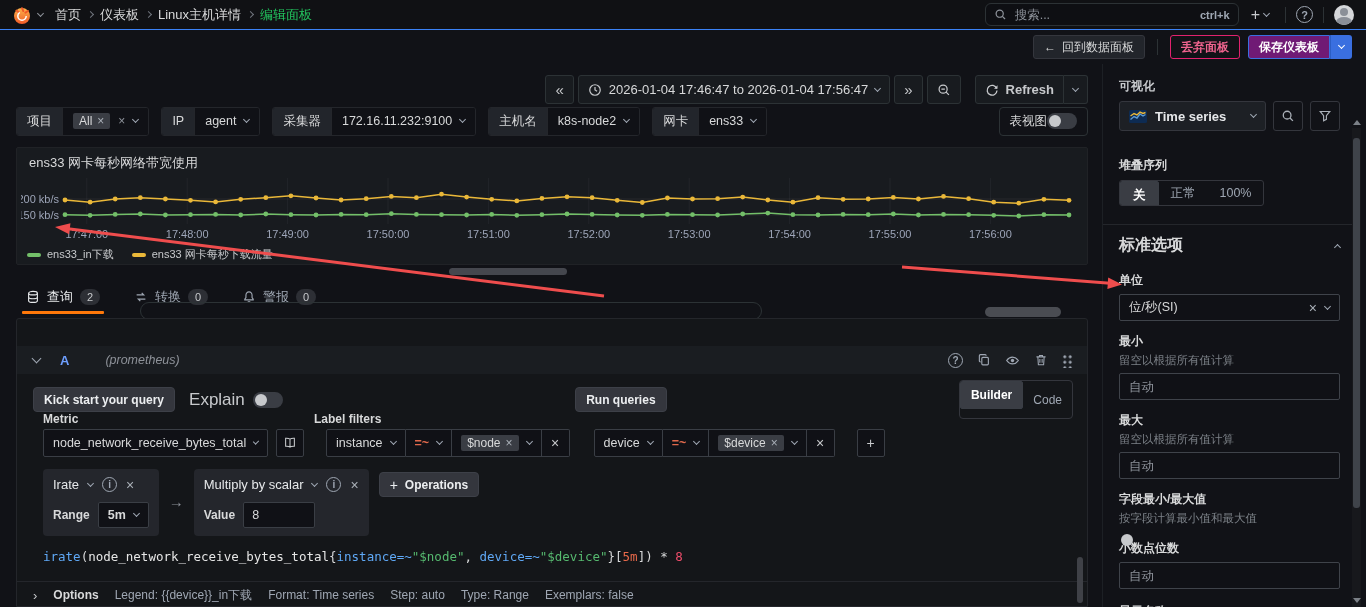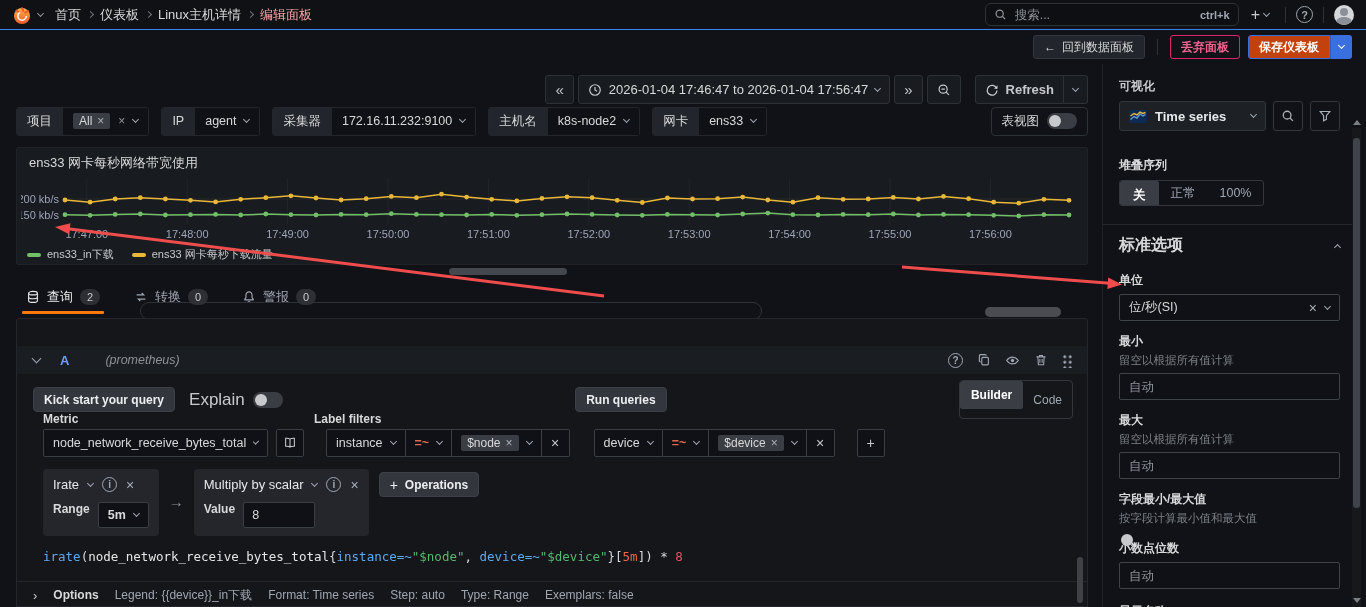--- a/index.html
+++ b/index.html
@@ -8,55 +8,55 @@
     font-family:"Liberation Sans","DejaVu Sans",sans-serif;color:#d8d9da;font-size:13px;}
   .abs{position:absolute;}
   .row{display:flex;align-items:center;}
   .chev{display:inline-block;width:7px;height:7px;border-right:1.5px solid currentColor;border-bottom:1.5px solid currentColor;transform:rotate(45deg);margin-top:-3px;}
   .chev.up{transform:rotate(-135deg);margin-top:3px;}
   .chev.sm{width:5px;height:5px;}
   svg.ic{display:block;}
   
   .topnav{left:0;top:0;width:1366px;height:30px;background:#101114;border-bottom:1px solid #3b82f6;display:flex;align-items:center;padding:0 12px;gap:6px;}
   .crumb{color:#d8d9da;font-weight:500;font-size:13px;cursor:pointer;}
-  .crumb.current{color:#fca5a5;font-weight:400;}
+  .crumb.current{color:#22c55e;font-weight:400;}
   .crumb-sep{width:5px;height:5px;border-right:1.4px solid #6f757d;border-bottom:1.4px solid #6f757d;transform:rotate(-45deg);margin:0 5px;}
   .searchbox{margin-left:auto;width:254px;height:23px;border:1px solid #2c3235;border-radius:6px;background:#0e0f13;display:flex;align-items:center;padding:0 8px;gap:6px;color:#8e939b;}
   .searchbox input{flex:1;background:transparent;border:0;outline:0;color:#c7c9cc;font-size:12.5px;font-family:inherit;}
   .searchbox input::placeholder{color:#8e939b;}
   .kbd{font-size:11px;color:#9fa7b3;font-weight:700;}
   .navbtn{display:flex;align-items:center;gap:4px;color:#c7c9cc;padding:0 6px;cursor:pointer;}
   .vline{width:1px;height:16px;background:#2c3235;margin:0 4px;}
   .qmark{width:17px;height:17px;border:1.4px solid #9fa7b3;border-radius:50%;color:#9fa7b3;font-size:11px;font-weight:700;display:flex;align-items:center;justify-content:center;}
   .avatar{width:20px;height:20px;border-radius:50%;background:#d5d7da;position:relative;overflow:hidden;}
   .avatar:before{content:"";position:absolute;left:6px;top:3px;width:8px;height:8px;border-radius:50%;background:#8a8f98;}
   .avatar:after{content:"";position:absolute;left:2px;top:12px;width:16px;height:10px;border-radius:50%;background:#8a8f98;}
   
   .toolbar{left:0;top:30px;width:1366px;height:34px;display:flex;align-items:center;justify-content:flex-end;padding-right:14px;gap:8px;}
   .btn{height:24px;display:inline-flex;align-items:center;gap:6px;padding:0 10px;border-radius:3px;font-size:12px;font-weight:500;cursor:pointer;white-space:nowrap;}
   .btn-back{background:#22252b;border:1px solid #34363d;color:#d8d9da;}
   .btn-danger{background:transparent;border:1px solid #e0226e;color:#f0648f;font-weight:600;}
-  .btn-save{background:#c2410c;border:1px solid #3a6fe0;color:#fff;font-weight:600;border-radius:3px 0 0 3px;font-family:Liberation Serif, serif;}
+  .btn-save{background:#701a75;border:1px solid #3a6fe0;color:#fff;font-weight:600;border-radius:3px 0 0 3px;font-family:Liberation Serif, serif;}
   .btn-save-caret{background:#3a6fe0;height:24px;width:22px;display:flex;align-items:center;justify-content:center;color:#fff;border-radius:0 3px 3px 0;border-left:1px solid #2c5ec4;cursor:pointer;}
   
   .timerow{left:0;top:75px;width:1088px;display:flex;justify-content:flex-end;align-items:center;gap:4px;height:29px;}
   .tbtn{height:29px;background:#181b1f;border:1px solid #2c3235;border-radius:3px;display:inline-flex;align-items:center;justify-content:center;padding:0 9px;color:#c7c9cc;font-size:13px;gap:7px;cursor:pointer;}
   .tbtn b{font-weight:500;color:#d8d9da;}
   .guill{font-size:15px;color:#c7c9cc;line-height:1;}
   .refresh-main{border-radius:3px 0 0 3px;font-weight:600;}
   .refresh-caret{border-radius:0 3px 3px 0;border-left:0;width:24px;padding:0;height:29px;}
   
   .filterrow{left:16px;top:106px;width:1072px;height:30px;display:flex;align-items:center;gap:12px;}
   .fpair{display:flex;height:29px;border-radius:3px;overflow:hidden;border:1px solid #24262b;}
   .flabel{background:#22252b;color:#d8d9da;display:flex;align-items:center;padding:0 10px;font-size:12.5px;}
   .fvalue{background:#101116;border-left:1px solid #24262b;display:flex;align-items:center;gap:8px;padding:0 10px;color:#d8d9da;font-size:12.5px;cursor:pointer;}
   .chip{background:#3a3d44;border-radius:2px;padding:1px 6px;display:inline-flex;align-items:center;gap:5px;font-size:12px;}
   .xmini{color:#aab0b8;font-size:12px;line-height:1;cursor:pointer;}
   .dim{color:#8e939b;}
-  .tableview{margin-left:auto;height:29px;border:1px solid #2c3235;border-radius:4px;display:flex;align-items:center;gap:8px;padding:0 10px;color:#d8d9da;font-size:12.5px;}
+  .tableview{margin-left:auto;height:29px;border:1px solid #2c3235;border-radius:4px;display:flex;align-items:center;padding:0 10px;color:#d8d9da;font-size:12.5px;}
   .switch{width:30px;height:16px;border-radius:9px;background:#3a3d44;position:relative;cursor:pointer;}
   .switch:before{content:"";position:absolute;left:2px;top:2px;width:12px;height:12px;border-radius:50%;background:#c7c9cc;}
   
   .panel{left:16px;top:147px;width:1072px;height:118px;background:#181b1f;border:1px solid #202226;border-radius:2px;}
   .panel-title{position:absolute;left:12px;top:6px;font-size:13px;font-weight:500;color:#d8d9da;}
   #chart-area{position:absolute;left:4px;top:24px;width:1064px;height:74px;}
   text.xt{fill:#9da5b8;font-size:11px;text-anchor:middle;font-family:"Liberation Sans","DejaVu Sans",sans-serif;}
   text.yt{fill:#9da5b8;font-size:11px;text-anchor:end;font-family:"Liberation Sans","DejaVu Sans",sans-serif;}
   .legend{position:absolute;left:10px;top:99px;display:flex;gap:18px;align-items:center;}
   .legend-item{display:flex;align-items:center;gap:6px;font-size:11px;color:#c7c9cc;cursor:pointer;}
@@ -91,21 +91,21 @@
   .sel .chev{color:#9fa7b3;}
   .op-red{color:#e0694c;font-weight:700;}
   .sqbtn{width:28px;height:28px;background:#101116;border:1px solid #3a3e45;border-radius:2px;display:flex;align-items:center;justify-content:center;color:#c7c9cc;cursor:pointer;font-size:14px;}
   .joined > *{border-radius:0;border-left-width:0;}
   .joined > *:first-child{border-radius:2px 0 0 2px;border-left-width:1px;}
   .joined > *:last-child{border-radius:0 2px 2px 0;}
   .joined{display:flex;}
   .qops{position:absolute;left:26px;top:150px;display:flex;align-items:flex-start;gap:10px;}
   .opcard{background:#24262c;border-radius:4px;padding:8px 10px;min-height:66px;}
   .opcard .ophead{display:flex;align-items:center;gap:9px;font-size:13px;color:#e6e8ea;margin-bottom:10px;}
-  .opcard .opbody{display:flex;gap:8px;font-size:12px;font-weight:700;color:#d8d9da;}
+  .opcard .opbody{display:flex;align-items:center;gap:8px;font-size:12px;font-weight:700;color:#d8d9da;}
   .opcard .sel{height:26px;}
   .opinput{width:72px;height:26px;background:#101116;border:1px solid #3a3e45;border-radius:2px;color:#d8d9da;padding:0 8px;font-size:12.5px;font-family:inherit;outline:none;}
   .oparrow{color:#8e939b;font-size:15px;margin-top:24px;}
   .addops{margin-top:3px;}
   .qexpr{position:absolute;left:26px;top:230px;font-family:"DejaVu Sans Mono","Liberation Mono",monospace;font-size:12.5px;white-space:nowrap;}
   .tk-fn{color:#5fa8f5;} .tk-me{color:#e6e6e6;} .tk-lb{color:#5fa8f5;} .tk-st{color:#56b96f;} .tk-du{color:#e8694a;} .tk-nu{color:#ee4c6a;} .tk-pl{color:#d8d9da;}
   .qopts{position:absolute;left:0;top:262px;width:1070px;height:27px;border-top:1px solid #24262b;display:flex;align-items:center;gap:16px;padding:0 16px;color:#9fa7b3;font-size:12px;}
   .qopts .optname{color:#d8d9da;font-weight:600;}
   .optchev{color:#c7c9cc;font-size:13px;}
   .vthumb{position:absolute;right:4px;top:238px;width:6px;height:46px;border-radius:3px;background:#3f4147;}

